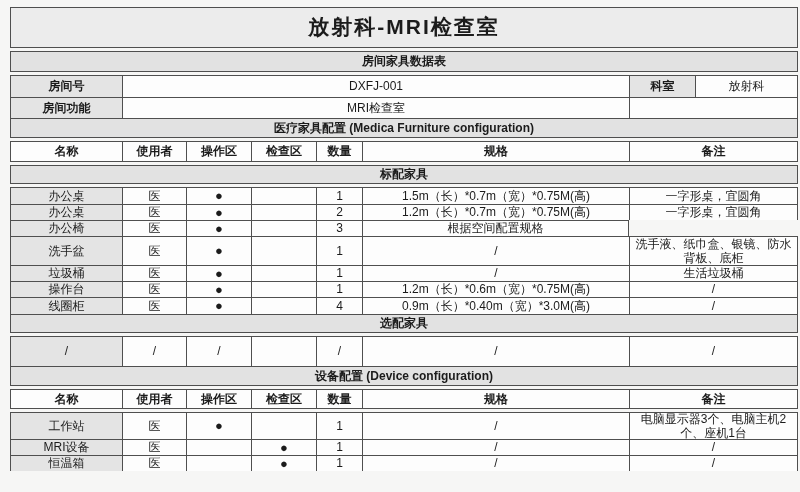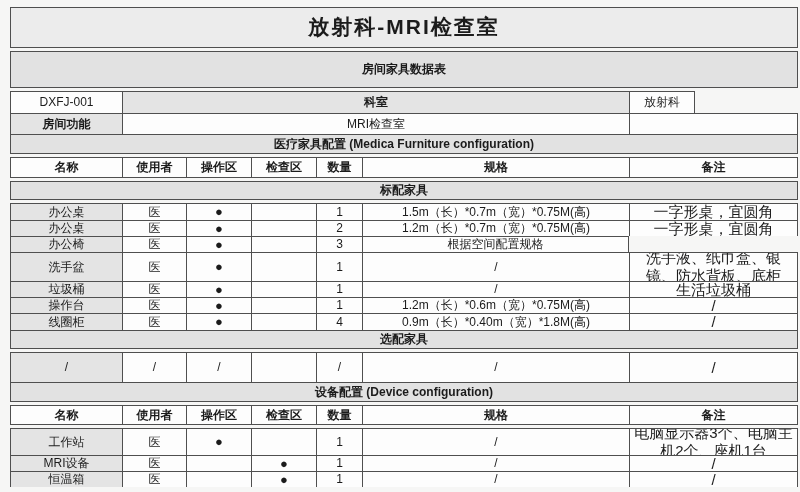--- a/index.html
+++ b/index.html
@@ -23,39 +23,40 @@
     text-align:center; font-size:12px; line-height:1.18; padding:0 2px;
   }
   .row .c:last-child { border-right:1px solid var(--bd); }
   .bb .c { border-bottom:1px solid var(--bd); }
   .sp { height:3px; }
   .gray  { background:var(--cellgray); }
   .band  { background:var(--band); font-weight:bold; }
   .titlec{ background:#ececec; font-weight:bold; font-size:21px; letter-spacing:2px; }
   .hdr   { font-weight:bold; }
   .dotc  { font-size:13px; }
-  .note  { font-size:15px; }
+  .note  { font-size:12px; }
   .strip { width:95px; height:3px; background:#8c8c8c; }
 </style>
 </head>
 <body>
 
 <div class="sheet">
 
   <div class="row span1 bb" style="height:41px">
     <div class="c titlec">放射科-MRI检查室</div>
   </div>
   <div class="sp"></div>
 
-  <div class="row span1 bb" style="height:37px">
+  <div class="row span1 bb" style="height:21px">
     <div class="c band">房间家具数据表</div>
   </div>
   <div class="sp"></div>
 
   <div class="row roomno" style="height:22px">
+    <div class="c gray hdr">房间号</div>
     <div class="c">DXFJ-001</div>
     <div class="c gray hdr">科室</div>
     <div class="c">放射科</div>
   </div>
 
   <div class="row roomfn" style="height:21px">
     <div class="c gray hdr">房间功能</div>
     <div class="c">MRI检查室</div>
     <div class="c"></div>
   </div>
@@ -133,21 +134,21 @@
     <div class="c">1</div>
     <div class="c">1.2m（长）*0.6m（宽）*0.75M(高)</div>
     <div class="c note">/</div>
   </div>
   <div class="row" style="height:17px">
     <div class="c gray">线圈柜</div>
     <div class="c">医</div>
     <div class="c dotc">●</div>
     <div class="c dotc"></div>
     <div class="c">4</div>
-    <div class="c">0.9m（长）*0.40m（宽）*1.8M(高)</div>
+    <div class="c">0.9m（长）*0.40m（宽）*3.0M(高)</div>
     <div class="c note">/</div>
   </div>
 
   <div class="row span1 bb" style="height:19px">
     <div class="c band">选配家具</div>
   </div>
   <div class="sp"></div>
 
   <div class="row" style="height:30px">
     <div class="c gray">/</div>

